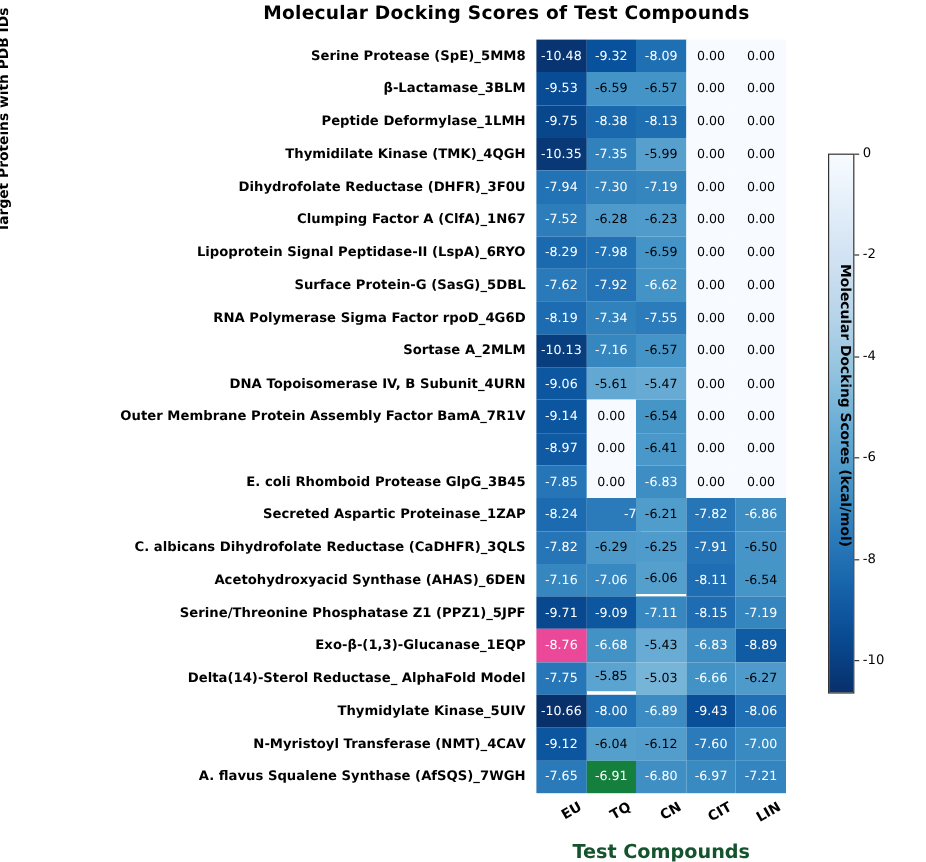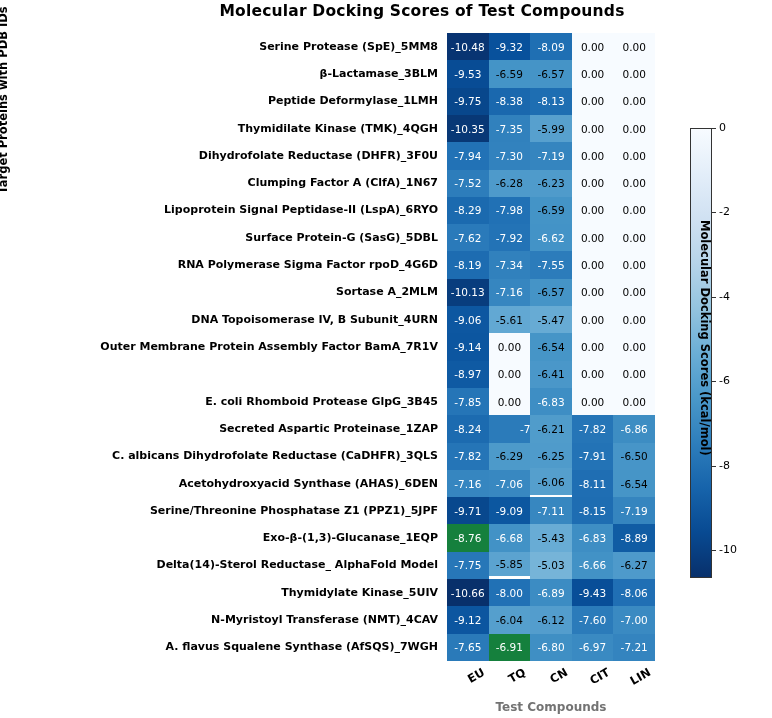--- a/index.html
+++ b/index.html
@@ -94,23 +94,23 @@
     transform: rotate(-30deg);
     transform-origin: right top;
     white-space: nowrap;
   }
   #xlabel {
     position: absolute;
     left: 447px;
     top: 700px;
     width: 208px;
     text-align: center;
-    font-size: 12px;
-    font-weight: bold;
-    color: #737373;
+    font-size: 16px;
+    font-weight: bold;
+    color: #14532d;
   }
   
   #cbar {
     position: absolute;
     left: 690px;
     top: 128px;
     width: 22px;
     height: 450px;
     border: 1px solid #333;
     box-sizing: border-box;
@@ -269,21 +269,21 @@
       <div class="cell dark" style="left: 0px; top: 436.87px; width: 41.6px; height: 27.3043px; background: rgb(54, 134, 192);">-7.16</div>
       <div class="cell dark" style="left: 41.6px; top: 436.87px; width: 41.6px; height: 27.3043px; background: rgb(56, 136, 193);">-7.06</div>
       <div class="cell" style="left: 83.2px; top: 435px; width: 41.6px; height: 27.3043px; background: rgb(85, 159, 205);">-6.06</div>
       <div class="cell dark" style="left: 124.8px; top: 436.87px; width: 41.6px; height: 27.3043px; background: rgb(31, 110, 179);">-8.11</div>
       <div class="cell" style="left: 166.4px; top: 436.87px; width: 41.6px; height: 27.3043px; background: rgb(70, 149, 199);">-6.54</div>
       <div class="cell dark" style="left: 0px; top: 464.174px; width: 41.6px; height: 27.3043px; background: rgb(8, 72, 142);">-9.71</div>
       <div class="cell dark" style="left: 41.6px; top: 464.174px; width: 41.6px; height: 27.3043px; background: rgb(12, 87, 160);">-9.09</div>
       <div class="cell dark" style="left: 83.2px; top: 464.174px; width: 41.6px; height: 27.3043px; background: rgb(55, 135, 192);">-7.11</div>
       <div class="cell dark" style="left: 124.8px; top: 464.174px; width: 41.6px; height: 27.3043px; background: rgb(30, 109, 178);">-8.15</div>
       <div class="cell dark" style="left: 166.4px; top: 464.174px; width: 41.6px; height: 27.3043px; background: rgb(53, 133, 191);">-7.19</div>
-      <div class="cell dark" style="left: 0px; top: 491.478px; width: 41.6px; height: 27.3043px; background: #15803d;">-8.76</div>
+      <div class="cell dark" style="left: 0px; top: 491.478px; width: 41.6px; height: 27.3043px; background: #ec4899;">-8.76</div>
       <div class="cell dark" style="left: 41.6px; top: 491.478px; width: 41.6px; height: 27.3043px; background: rgb(66, 146, 198);">-6.68</div>
       <div class="cell" style="left: 83.2px; top: 491.478px; width: 41.6px; height: 27.3043px; background: rgb(104, 172, 213);">-5.43</div>
       <div class="cell dark" style="left: 124.8px; top: 491.478px; width: 41.6px; height: 27.3043px; background: rgb(62, 142, 196);">-6.83</div>
       <div class="cell dark" style="left: 166.4px; top: 491.478px; width: 41.6px; height: 27.3043px; background: rgb(16, 92, 164);">-8.89</div>
       <div class="cell dark" style="left: 0px; top: 518.783px; width: 41.6px; height: 27.3043px; background: rgb(39, 119, 184);">-7.75</div>
       <div class="cell" style="left: 41.6px; top: 518.783px; width: 41.6px; height: 24px; background: rgb(91, 163, 208);">-5.85</div>
       <div class="cell" style="left: 83.2px; top: 518.783px; width: 41.6px; height: 27.3043px; background: rgb(118, 180, 216);">-5.03</div>
       <div class="cell dark" style="left: 124.8px; top: 518.783px; width: 41.6px; height: 27.3043px; background: rgb(66, 146, 198);">-6.66</div>
       <div class="cell" style="left: 166.4px; top: 518.783px; width: 41.6px; height: 27.3043px; background: rgb(78, 154, 203);">-6.27</div>
       <div class="cell dark" style="left: 0px; top: 546.087px; width: 41.6px; height: 27.3043px; background: rgb(8, 48, 107);">-10.66</div>

